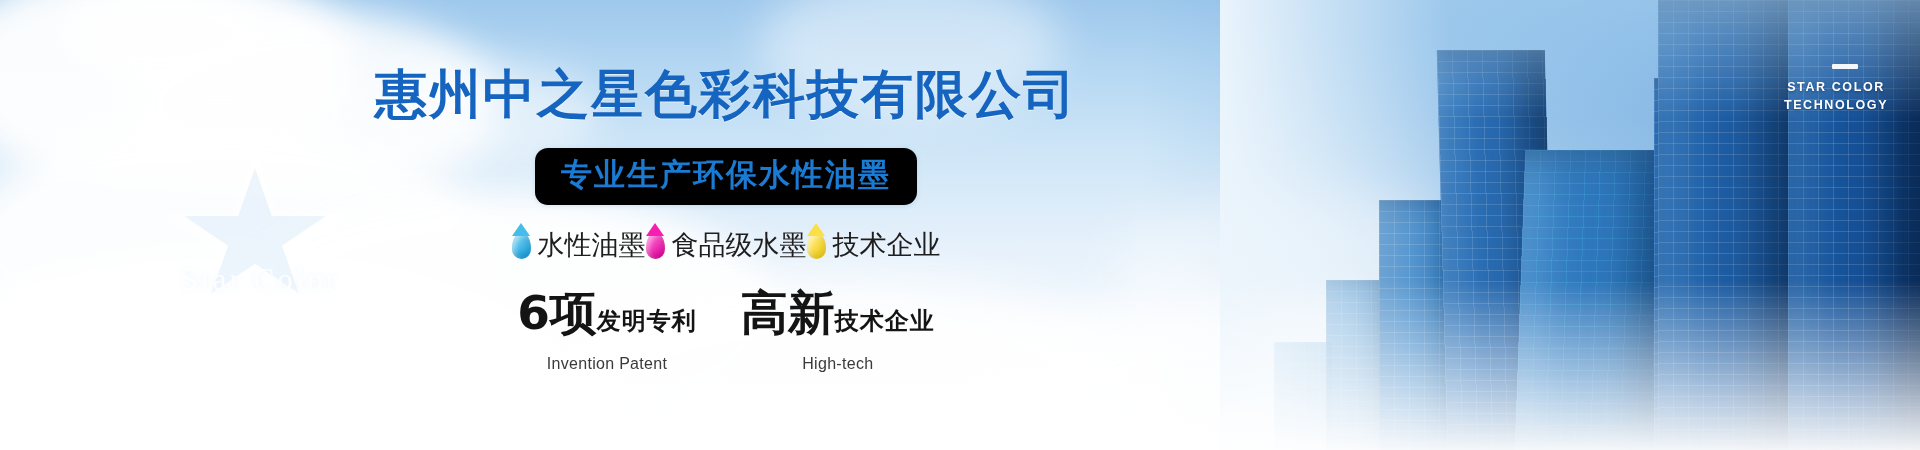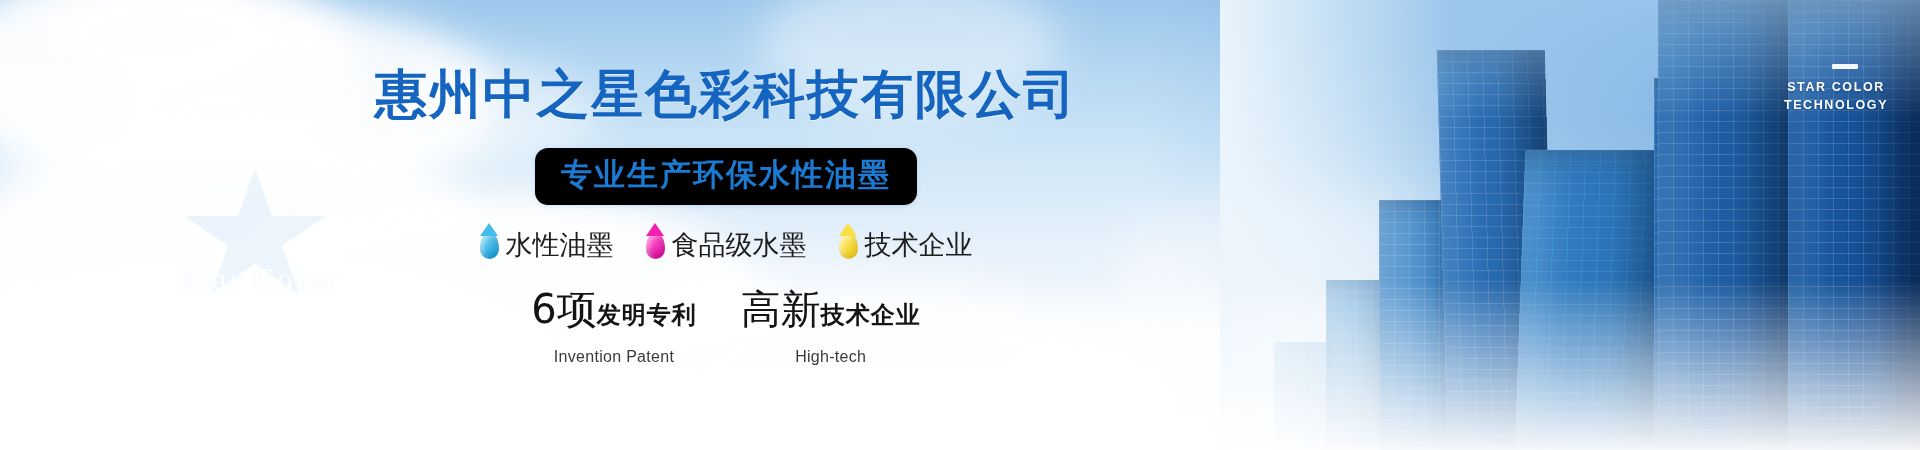--- a/index.html
+++ b/index.html
@@ -162,21 +162,21 @@
   }
   .pill-text {
     font-family:"DejaVu Sans","Liberation Sans",sans-serif;
     font-size:31px; font-weight:700; letter-spacing:2px;
     color:#1b7ad1;
     white-space:nowrap;
   }
 
   .features {
     margin-top:22px;
-    display:flex; align-items:center; gap:32px;
+    display:flex; align-items:center; 
   }
   .feature { display:flex; align-items:center; gap:7px; }
   .drop {
     width:19px; height:27px; flex:0 0 auto;
     border-radius:50% 50% 50% 50% / 62% 62% 38% 38%;
     position:relative;
   }
   .drop::before {
     content:""; position:absolute; left:50%; top:-9px;
     transform:translateX(-50%);
@@ -196,21 +196,21 @@
   .badges {
     margin-top:26px;
     display:flex; align-items:flex-start; gap:44px;
   }
   .badge { text-align:center; }
   .badge-cn {
     font-family:"DejaVu Sans","Liberation Sans",sans-serif;
     white-space:nowrap; line-height:1;
     color:#141414;
   }
-  .badge-strong { font-size:40px; font-weight:400; letter-spacing:0; }
+  .badge-strong { font-size:47px; font-weight:700; letter-spacing:0; }
   .badge-rest   { font-size:24px; font-weight:700; letter-spacing:1px; }
   .badge-en {
     margin-top:19px;
     font-family:"Liberation Sans","DejaVu Sans",sans-serif;
     font-size:16px; font-weight:400; letter-spacing:.3px;
     color:#3a3a3a; white-space:nowrap;
   }
 </style>
 </head>
 <body>

